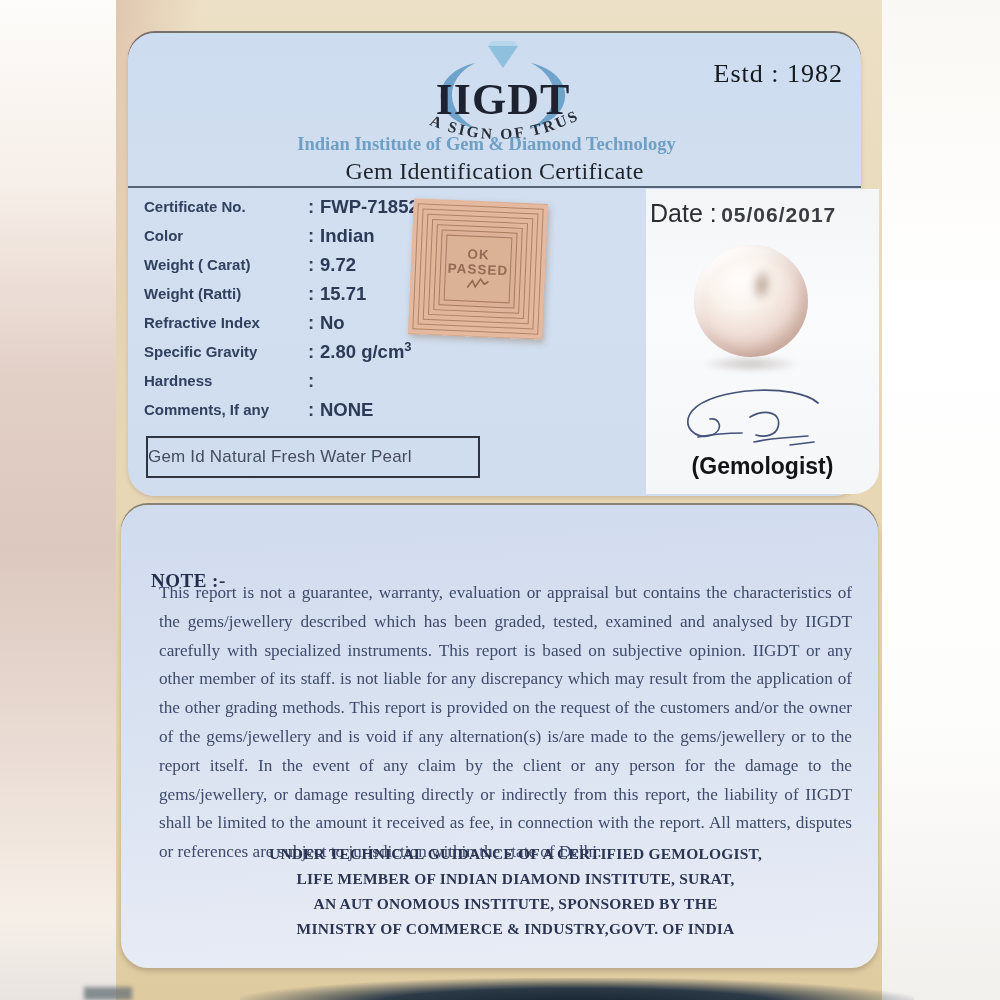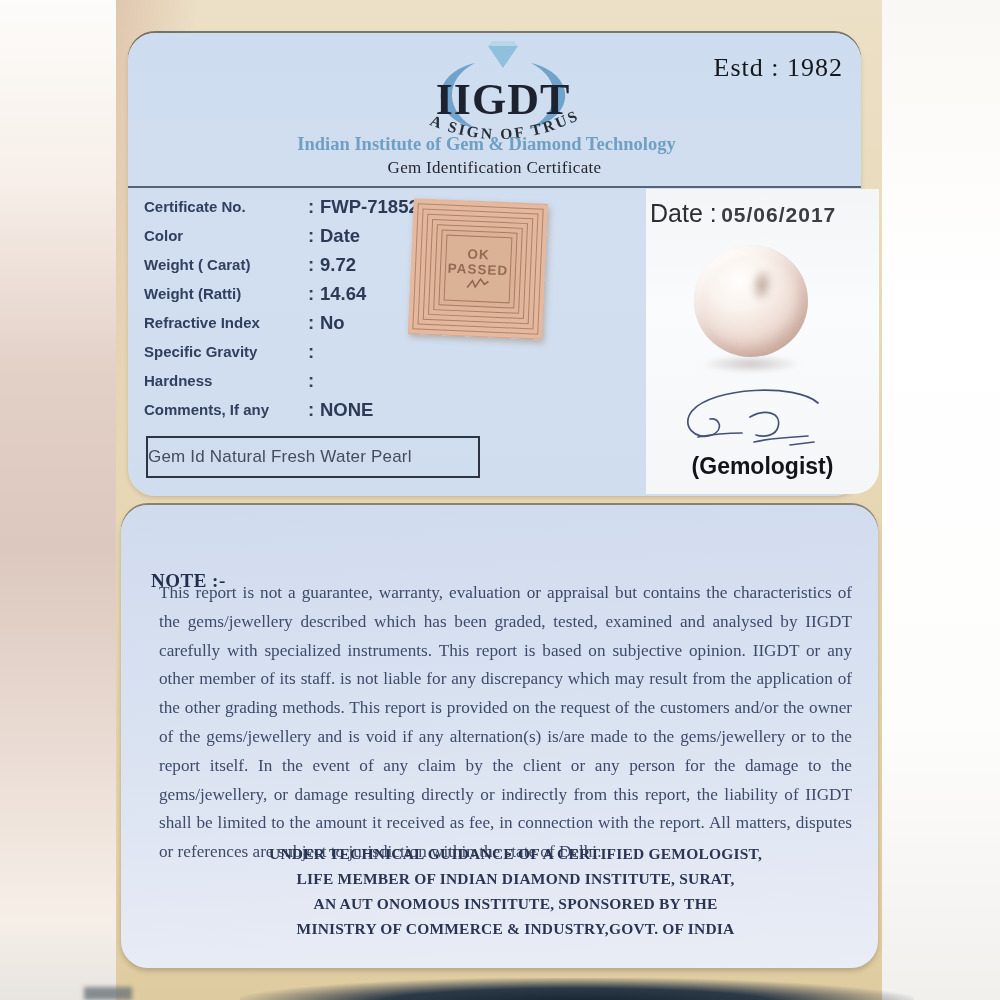--- a/index.html
+++ b/index.html
@@ -23,27 +23,27 @@
   
   .card{position:absolute;border-radius:27px;}
   .card-front{left:128px;top:33px;width:733px;height:463px;
        background:linear-gradient(180deg,#cddcef 0%,#d2dff0 45%,#cfddee 100%);
        box-shadow:0 -2px 0 rgba(44,48,56,.6),0 2px 4px rgba(120,100,70,.25);}
   .card-back{left:121px;top:505px;width:757px;height:463px;
        background:linear-gradient(177deg,#d0dbee 0%,#d9e2f1 45%,#e4e9f4 82%,#e9edf5 100%);
        box-shadow:0 -2px 0 rgba(44,48,56,.5),0 3px 5px rgba(90,80,60,.3);}
 
   
-  .estd{position:absolute;top:20px;right:18px;font-family:"Liberation Serif",serif;
+  .estd{position:absolute;top:26px;right:18px;font-family:"Liberation Serif",serif;
        font-size:26px;letter-spacing:1px;color:#15181d;}
   .logo{position:absolute;left:0;right:0;top:4px;display:flex;justify-content:center;margin-left:16px;}
   .institute{position:absolute;left:0;right:16px;top:101px;text-align:center;
        font-family:"Liberation Serif",serif;font-weight:bold;font-size:18.5px;color:#6f9fc3;}
   .cert-title{position:absolute;left:0;right:0;top:125px;text-align:center;
-       font-family:"Liberation Serif",serif;font-size:17px;color:#1f242c;letter-spacing:.3px;}
+       font-family:"Liberation Serif",serif;font-size:24px;color:#1f242c;letter-spacing:.3px;}
   .divider{position:absolute;left:0;right:0;top:153px;height:2px;background:#424d60;opacity:.85;}
 
   
   .fields{position:absolute;left:16px;top:159px;width:390px;}
   .frow{display:grid;grid-template-columns:158px 18px auto;align-items:center;height:29px;}
   .flabel{font-size:15px;font-weight:600;color:#31405e;}
   .fcolon{font-size:18.5px;font-weight:600;color:#31405e;text-align:center;}
   .fvalue{font-size:18.5px;font-weight:600;color:#2c3a56;white-space:nowrap;}
   .fvalue sup{font-size:13px;}
 
@@ -128,40 +128,41 @@
 
     <div class="fields">
       <div class="frow">
         <span class="flabel">Certificate No.</span>
           <span class="fcolon">:</span>
         <span class="fvalue"><span>FWP-71852</span><sup></sup></span>
       </div>
       <div class="frow">
         <span class="flabel">Color</span>
           <span class="fcolon">:</span>
-        <span class="fvalue"><span>Date</span><sup></sup></span>
+        <span class="fvalue"><span>Indian</span><sup></sup></span>
       </div>
       <div class="frow">
         <span class="flabel">Weight ( Carat)</span>
           <span class="fcolon">:</span>
         <span class="fvalue"><span>9.72</span><sup></sup></span>
       </div>
       <div class="frow">
         <span class="flabel">Weight (Ratti)</span>
           <span class="fcolon">:</span>
-        <span class="fvalue"><span>14.64</span><sup></sup></span>
+        <span class="fvalue"><span>15.71</span><sup></sup></span>
       </div>
       <div class="frow">
         <span class="flabel">Refractive Index</span>
           <span class="fcolon">:</span>
         <span class="fvalue"><span>No</span><sup></sup></span>
       </div>
       <div class="frow">
         <span class="flabel">Specific Gravity</span>
           <span class="fcolon">:</span>
+        <span class="fvalue"><span>2.80 g/cm</span><sup>3</sup></span>
       </div>
       <div class="frow">
         <span class="flabel">Hardness</span>
           <span class="fcolon">:</span>
       </div>
       <div class="frow">
         <span class="flabel">Comments, If any</span>
           <span class="fcolon">:</span>
         <span class="fvalue"><span>NONE</span><sup></sup></span>
       </div>

